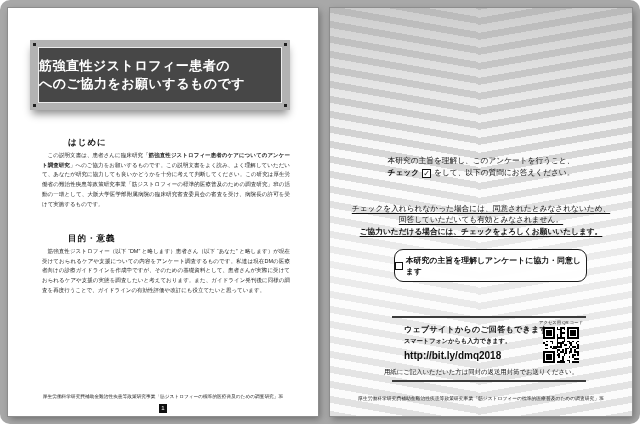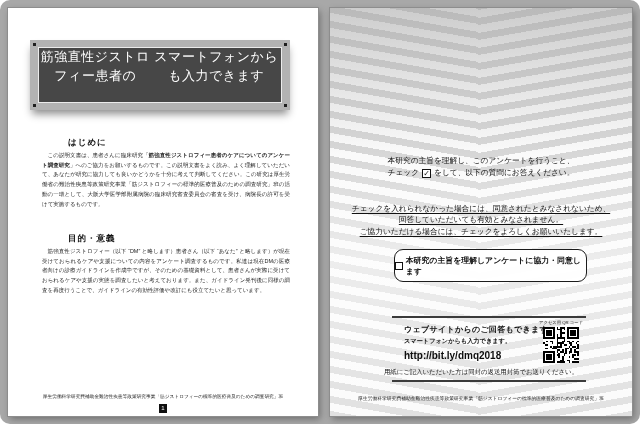--- a/index.html
+++ b/index.html
@@ -8,22 +8,22 @@
   .canvas{position:relative;width:640px;height:424px;background:#a8a8a8;border-radius:10px;overflow:hidden;}
   .page{position:absolute;top:8px;height:408px;background:#ffffff;
         box-shadow:0 0 0 1px #8d8d8d,2px 3px 7px rgba(0,0,0,.35);}
   .page-left{left:8px;width:310px;}
   .page-right{left:330px;width:302px;overflow:hidden;}
 
   
   .title-frame{position:absolute;left:22px;top:32px;width:260px;height:70px;background:#b3b3b3;
                box-shadow:0 6px 8px -2px rgba(0,0,0,.45);}
   .title-inner{position:absolute;left:8px;top:7px;right:8px;bottom:7px;background:#474747;
-               border:1px solid #ececec;display:flex;flex-direction:row;justify-content:center;
-               color:#ffffff;font-weight:normal;font-size:13px;line-height:18.5px;text-align:center;letter-spacing:.5px;}
+               border:1px solid #ececec;display:flex;flex-direction:column;justify-content:center;
+               color:#ffffff;font-weight:bold;font-size:13px;line-height:18.5px;text-align:left;letter-spacing:.5px;}
   .corner-dot{position:absolute;width:3px;height:3px;background:#1f1f1f;}
   .dot-tl{left:3px;top:3px}.dot-tr{right:3px;top:3px}.dot-bl{left:3px;bottom:3px}.dot-br{right:3px;bottom:3px}
   .sec-heading{position:absolute;left:34px;font-size:8.5px;font-weight:bold;color:#111;letter-spacing:1px;margin-left:26px;}
   .h-intro{top:129px}.h-purpose{top:225px}
   .body-para{position:absolute;left:34px;width:248px;font-size:5.5px;line-height:9.7px;
              text-align:justify;color:#1c1c1c;}
   .p-intro{top:143px}.p-purpose{top:239px}
   .bold-inline{font-weight:bold;}
   .l-footer{position:absolute;left:0;right:0;top:385px;text-align:center;font-size:4.7px;color:#222;}
   .page-num{position:absolute;left:50%;transform:translateX(-50%);top:396px;background:#101010;
@@ -41,21 +41,21 @@
   .r-content{position:absolute;inset:0;}
   .r-title{position:absolute;left:0;right:0;top:60px;text-align:center;font-size:17px;font-weight:bold;
            line-height:24px;color:#141414;letter-spacing:.5px;}
   .r-intro{position:absolute;left:0;right:0;top:147px;text-align:center;font-size:7.7px;
            line-height:11.6px;color:#111;}
   .chk-icon{display:inline-block;width:9px;height:9px;border:1px solid #111;background:#fff;
             font-size:8px;line-height:7px;font-weight:bold;vertical-align:-1px;margin:0 3px;color:#111;}
   .r-warning{position:absolute;left:0;right:0;top:195px;text-align:center;font-size:7.7px;
              line-height:11.3px;color:#111;}
   .u{text-decoration:underline;text-underline-offset:2px;}
-  .w-bold{font-weight:normal;}
+  .w-bold{font-weight:bold;}
   .consent-box{position:absolute;left:64px;right:45px;top:241px;height:33px;border:1.5px solid #1c1c1c;
                border-radius:9px;background:rgba(255,255,255,.92);display:flex;align-items:center;
                justify-content:center;font-size:7.9px;font-weight:bold;color:#111;}
   .chk-empty{display:inline-block;width:8px;height:8px;border:1px solid #111;background:#fff;
              margin-right:3px;vertical-align:-1px;}
   .rule{position:absolute;left:62px;right:46px;height:2px;background:#3b3b3b;}
   .rule-top{top:308px}.rule-bottom{top:372px}
   .web-left{position:absolute;left:74px;top:316px;width:155px;color:#111;}
   .web-l1{font-size:8px;font-weight:bold;letter-spacing:.3px;}
   .web-l2{font-size:6.2px;font-weight:bold;margin-top:2px;}
@@ -73,21 +73,21 @@
 
   <div class="page page-left">
 
     <div class="title-frame">
       <div class="corner-dot dot-tl"></div>
       <div class="corner-dot dot-tr"></div>
       <div class="corner-dot dot-bl"></div>
       <div class="corner-dot dot-br"></div>
       <div class="title-inner">
         <span>筋強直性ジストロフィー患者の</span>
-        <span>スマートフォンからも入力できます</span>
+        <span>へのご協力をお願いするものです</span>
       </div>
     </div>
 
     <div class="sec-heading h-intro">はじめに</div>
     <div class="body-para p-intro"><span>　この説明文書は、患者さんに臨床研究「</span><span class="bold-inline">筋強直性ジストロフィー患者のケアについてのアンケート調査研究</span><span>」へのご協力をお願いするものです。この説明文書をよく読み、よく理解していただいて、あなたが研究に協力しても良いかどうかを十分に考えて判断してください。この研究は厚生労働省の難治性疾患等政策研究事業「筋ジストロフィーの標準的医療普及のための調査研究」班の活動の一環として、大阪大学医学部附属病院の臨床研究審査委員会の審査を受け、病院長の許可を受けて実施するものです。</span></div>
 
     <div class="sec-heading h-purpose">目的・意義</div>
     <div class="body-para p-purpose">　筋強直性ジストロフィー（以下 “DM” と略します）患者さん（以下 “あなた” と略します）が現在受けておられるケアや支援についての内容をアンケート調査するものです。私達は現在DMの医療者向けの診療ガイドラインを作成中ですが、そのための基礎資料として、患者さんが実際に受けておられるケアや支援の実態を調査したいと考えております。また、ガイドライン発刊後に同様の調査を再度行うことで、ガイドラインの有効性評価や改訂にも役立てたいと思っています。</div>
 
     <div class="l-footer">厚生労働科学研究費補助金難治性疾患等政策研究事業「筋ジストロフィーの標準的医療普及のための調査研究」班</div>

